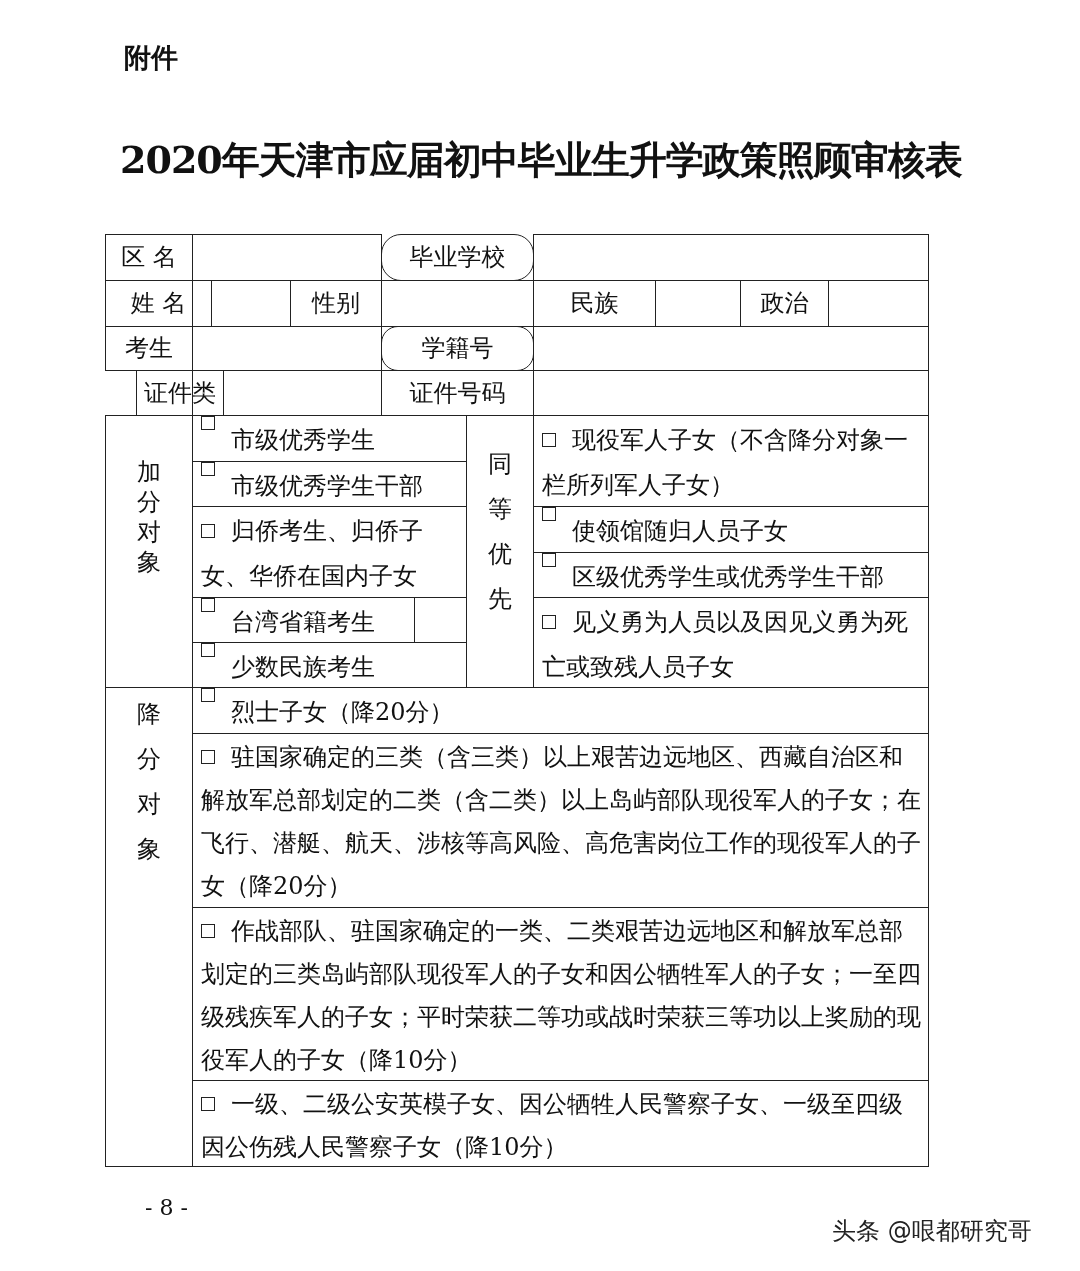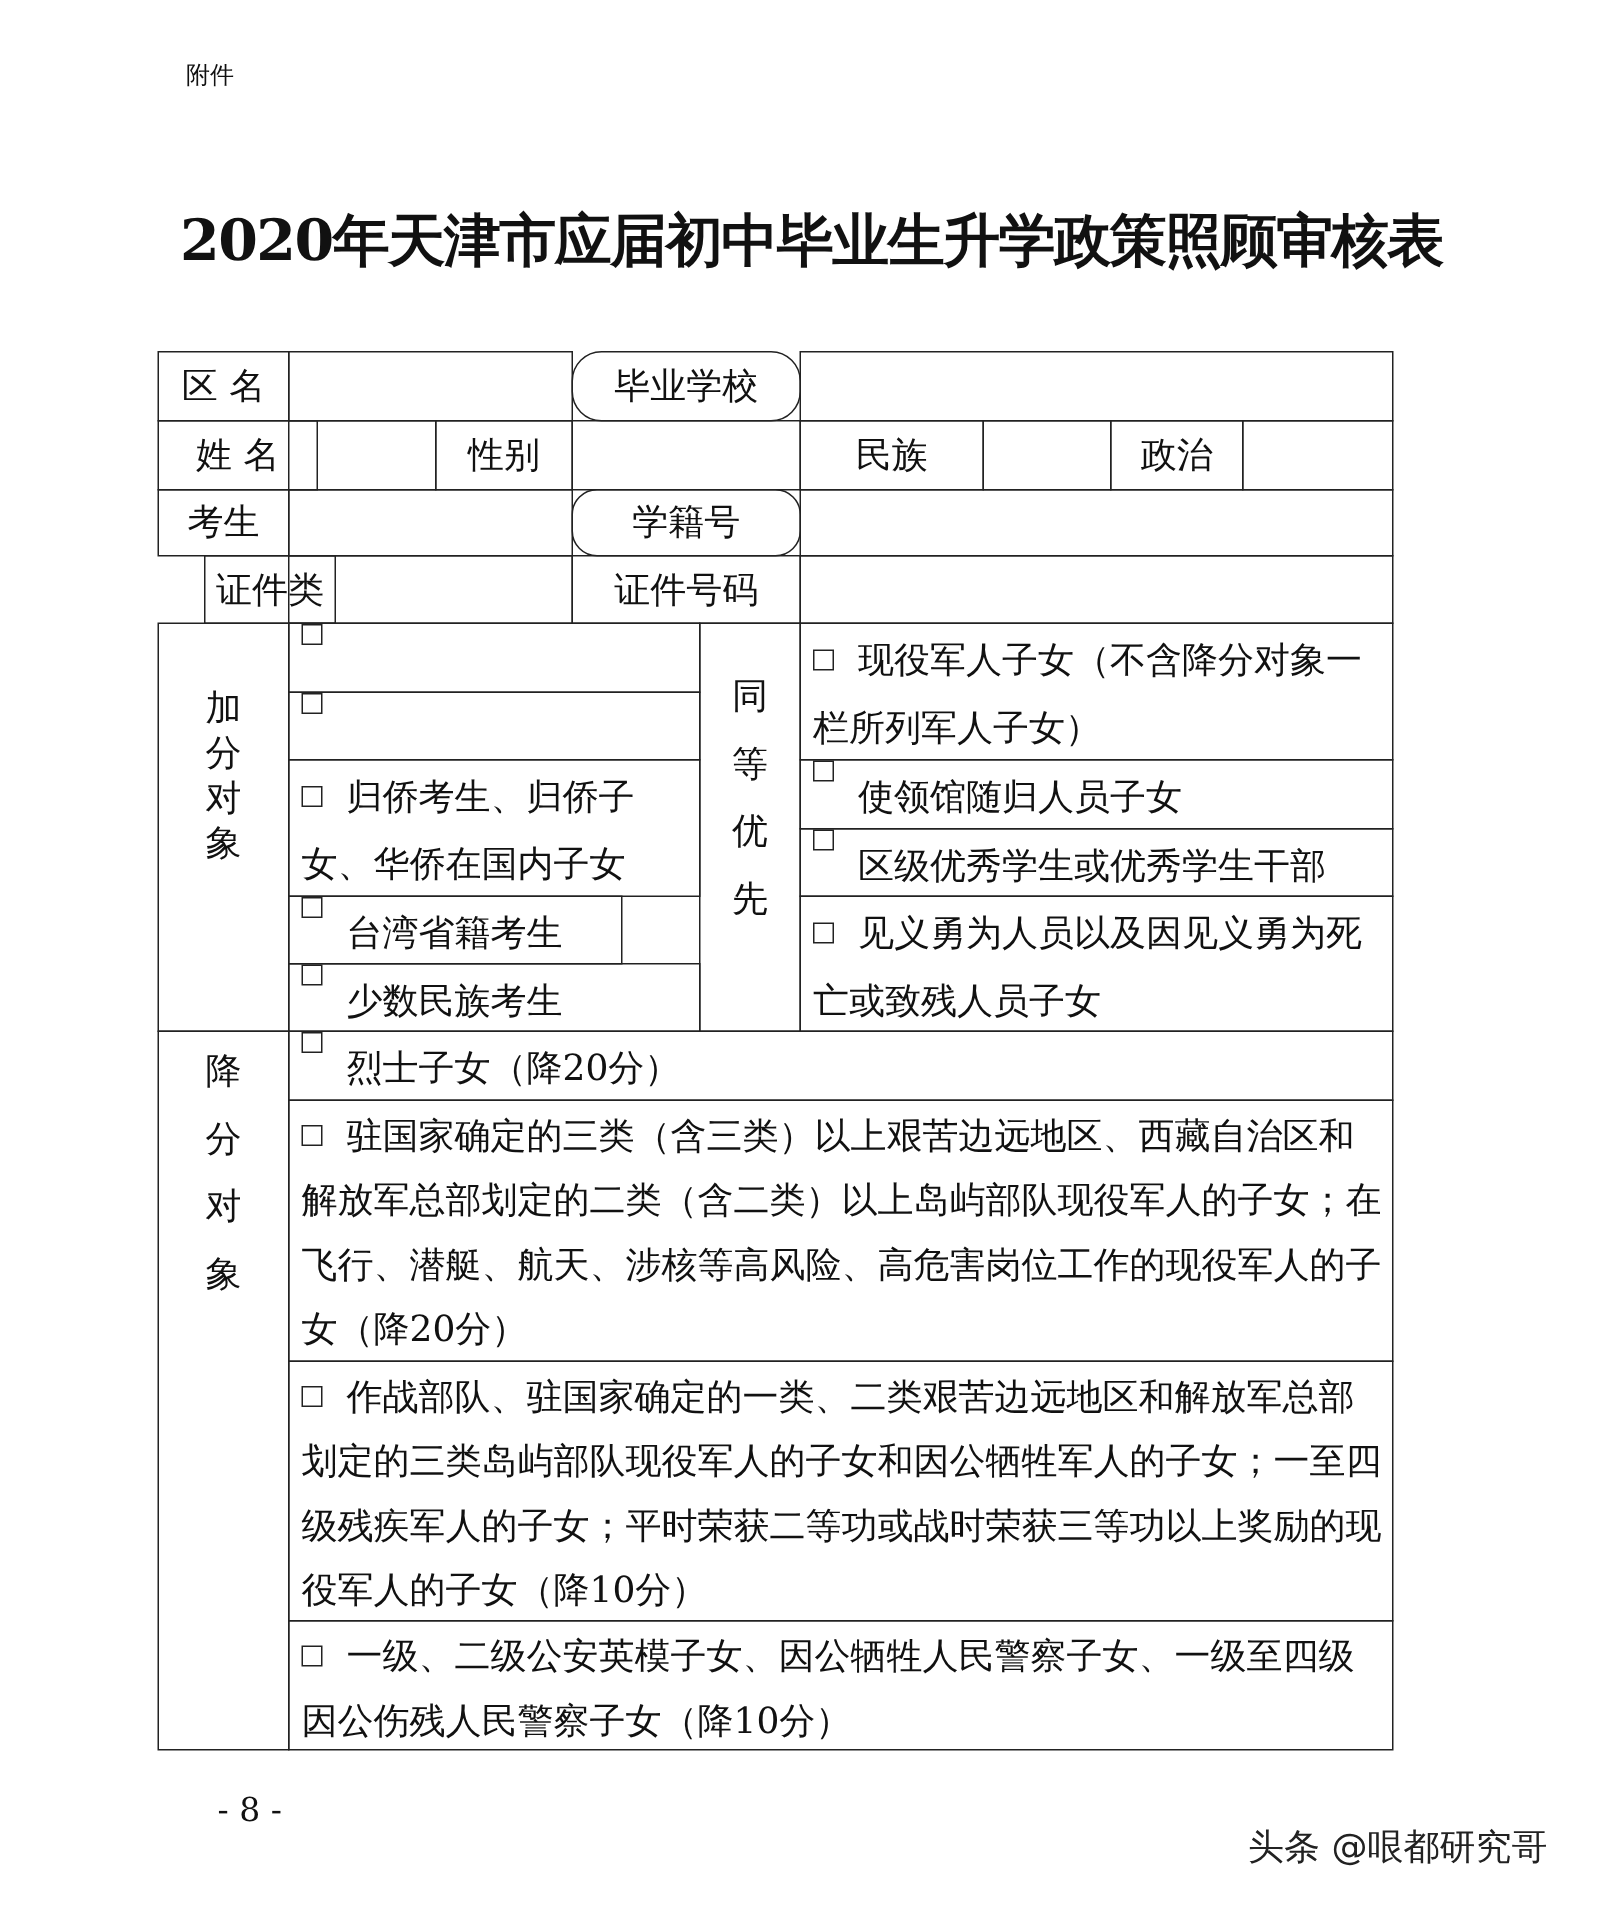--- a/index.html
+++ b/index.html
@@ -1,19 +1,19 @@
 <!DOCTYPE html>
 <html><head>
 <meta charset="utf-8">
 <style>
   html,body{margin:0;padding:0;background:#fff;}
   body{width:1080px;height:1271px;position:relative;overflow:hidden;
        font-family:"DejaVu Serif","Liberation Serif",serif;color:#111;}
   .abs{position:absolute;}
-  .attach{left:124px;top:40px;font-family:"DejaVu Sans","Liberation Sans",sans-serif;font-size:16px;font-weight:normal;}
+  .attach{left:124px;top:40px;font-family:"DejaVu Sans","Liberation Sans",sans-serif;font-size:27px;font-weight:bold;}
   .title{left:120px;top:135px;width:790px;font-size:38px;font-weight:bold;letter-spacing:-1px;white-space:nowrap;}
   .cell{position:absolute;box-sizing:border-box;border:1.5px solid #222;display:flex;align-items:center;font-size:24px;line-height:45px;}
   .cell.c{justify-content:center;}
   .cell.txt{align-items:flex-start;padding:2px 6px 0 8px;line-height:45px;}
   .vert{flex-direction:column;justify-content:center;line-height:45px;}
   .vert.tight{line-height:30px;}
   .box{display:inline-block;width:12px;height:12px;border:1.5px solid #222;margin-right:16px;vertical-align:middle;position:relative;top:-2px;}
   .pg{left:145px;top:1195px;font-size:22px;}
   .wm{left:832px;top:1215px;font-family:"DejaVu Sans","Liberation Sans",sans-serif;font-size:24px;color:#222;}
 </style>
@@ -48,23 +48,25 @@
 <div class="cell" style="left:533px;top:370px;width:396px;height:46px;"></div>
 
 <div class="cell vert tight" style="left:105px;top:415px;width:88px;height:273px;padding-bottom:70px;">
   <span>加</span>
   <span>分</span>
   <span>对</span>
   <span>象</span>
 </div>
 <div class="cell txt" style="left:192px;top:415px;width:275px;height:47px;">
     <span class="box"></span>
+    <span>市级优秀学生</span>
   </div>
 <div class="cell txt" style="left:192px;top:461px;width:275px;height:46px;">
     <span class="box"></span>
+    <span>市级优秀学生干部</span>
   </div>
 <div class="cell txt" style="left:192px;top:506px;width:275px;height:92px;display:block;"><span class="box"></span><span>归侨考生、归侨子女、华侨在国内子女</span></div>
 <div class="cell txt" style="left:192px;top:597px;width:223px;height:46px;">
     <span class="box"></span>
     <span>台湾省籍考生</span>
   </div>
 <div class="cell txt" style="left:192px;top:642px;width:275px;height:46px;">
     <span class="box"></span>
     <span>少数民族考生</span>
   </div>

